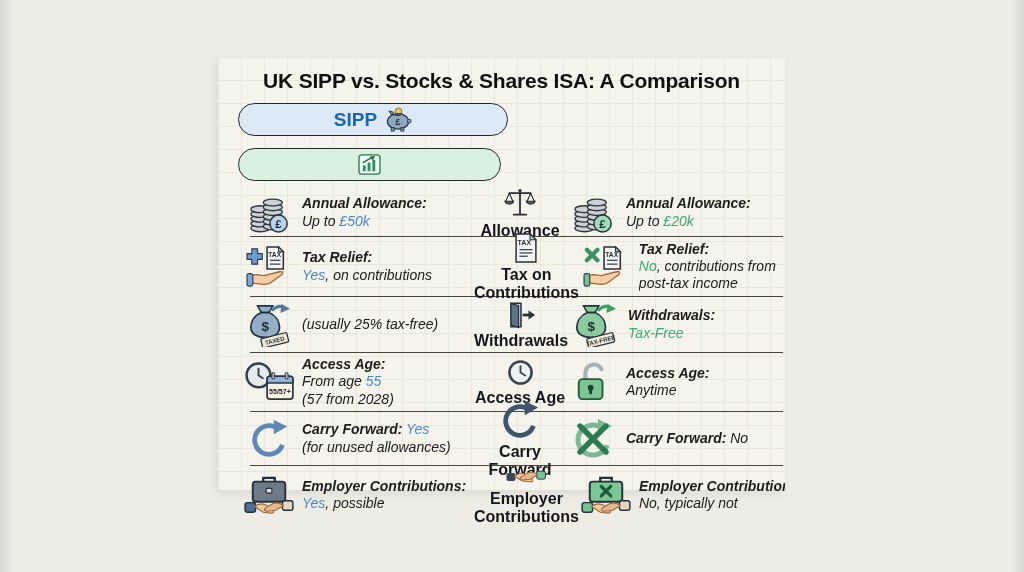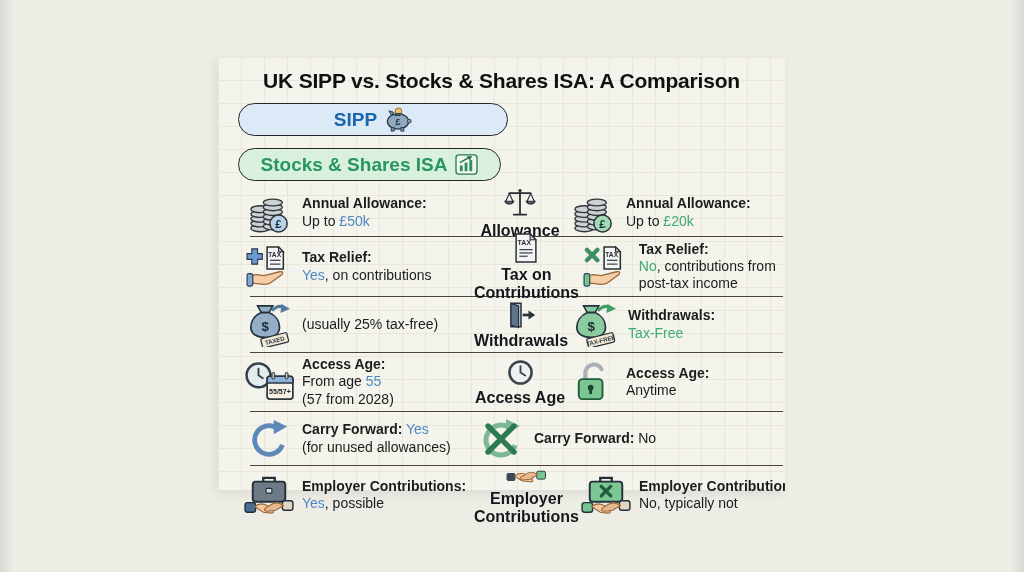--- a/index.html
+++ b/index.html
@@ -40,21 +40,21 @@
   [data-name="comparison-row-allowance"]{height:47px;}
   [data-name="comparison-row-tax-relief"]{height:59px;}
   [data-name="comparison-row-withdrawals"]{height:55px;}
   [data-name="comparison-row-access-age"]{height:58px;}
   [data-name="comparison-row-carry-forward"]{height:53px;}
   [data-name="comparison-row-employer-contributions"]{height:58px;}
   .icon{flex:0 0 54px;display:flex;align-items:center;justify-content:center;}
   .cell{font-size:14px;color:#1c1c1c;line-height:1.22;margin-left:6px;}
   .cell.sipp{flex:0 0 172px;}
   .cell.isa{flex:1 1 auto;overflow:hidden;}
-  .cell .ln{white-space:nowrap;}
+  .cell .ln{white-space:nowrap;font-style:italic;}
   .b{font-weight:bold;}
   .c-sipp{color:var(--sipp-value);}
   .c-isa{color:var(--isa-value);}
   .center{flex:0 0 92px;display:flex;flex-direction:column;align-items:center;justify-content:center;}
   .clabel{font-size:16px;font-weight:bold;color:#14181c;text-align:center;line-height:1.12;margin-top:2px;}
   svg{display:block;}
   svg text{font-family:"Liberation Sans",sans-serif;}
 </style>
 </head>
 <body>
@@ -73,21 +73,20 @@
             <ellipse cx="13.5" cy="15" rx="11" ry="8" fill="#8fa7bf" stroke="#2c3b49" stroke-width="1.4"></ellipse>
             <rect x="23.5" y="13" width="3.5" height="3.5" rx="1" fill="#8fa7bf" stroke="#2c3b49" stroke-width="1"></rect>
             <rect x="6.5" y="21.5" width="3" height="3.5" fill="#7e98b0" stroke="#2c3b49" stroke-width="1"></rect>
             <rect x="16.5" y="21.5" width="3" height="3.5" fill="#7e98b0" stroke="#2c3b49" stroke-width="1"></rect>
             <line x1="10" y1="8.6" x2="16" y2="8.6" stroke="#2c3b49" stroke-width="1.4"></line>
             <text x="13.5" y="18.5" text-anchor="middle" font-size="9" font-weight="bold" fill="#1f2e3b">£</text>
           </svg>
         </span>
       </div>
       <div class="pill isa" data-name="isa-header-pill">
-        <span class="plabel" data-name="isa-header-label">Stocks &amp; Shares ISA</span>
         <span data-name="bar-chart-icon">
           <svg viewBox="0 0 24 22" width="23" height="21">
             <rect x="1" y="1" width="22" height="20" rx="3" fill="#eef7f0" stroke="#2a7a52" stroke-width="1.4"></rect>
             <rect x="5" y="12" width="3" height="6" fill="#2f8f5e"></rect>
             <rect x="10" y="9" width="3" height="9" fill="#2f8f5e"></rect>
             <rect x="15" y="6" width="3" height="12" fill="#2f8f5e"></rect>
             <path d="M5 9 l9 -5" stroke="#256b47" stroke-width="1.4" fill="none"></path>
             <path d="M12 2.6 l6 -0.6 -2.6 4.6z" fill="#256b47"></path>
           </svg>
         </span>
@@ -312,20 +311,29 @@
           <div class="icon" data-name="circular-arrow-blue-icon">
             <svg viewBox="0 0 44 44" width="42" height="42">
 <path d="M31.6 11.5 A15 15 0 1 0 36.1 28.1" fill="none" stroke="#5e88b8" stroke-width="5"></path>
 <path d="M27 2 l14 7 -14 8z" fill="#5e88b8"></path>
 </svg>
           </div>
           <div class="cell sipp" data-name="sipp-carry-forward-text">
             <div class="ln" data-name="text-line"><span class="b">Carry Forward:</span><span class=""> </span><span class=" c-sipp">Yes</span></div>
             <div class="ln" data-name="text-line"><span class="">(for unused allowances)</span></div>
           </div>
+          <div class="center" data-name="category-carry-forward">
+            <div data-name="circular-arrow-icon">
+              <svg viewBox="0 0 44 44" width="42" height="42">
+<path d="M31.6 11.5 A15 15 0 1 0 36.1 28.1" fill="none" stroke="#3d566b" stroke-width="5"></path>
+<path d="M27 2 l14 7 -14 8z" fill="#3d566b"></path>
+</svg>
+            </div>
+            <div class="clabel" data-name="category-label">Carry Forward</div>
+          </div>
           <div class="icon" data-name="circular-arrow-crossed-icon">
             <svg viewBox="0 0 44 44" width="44" height="44">
 <path d="M31.6 11.5 A15 15 0 1 0 36.1 28.1" fill="none" stroke="#7db894" stroke-width="5"></path>
 <path d="M27 2 l14 7 -14 8z" fill="#7db894"></path>
 <g stroke="#2e7a52" stroke-width="5.4" stroke-linecap="round">
                 <line x1="9" y1="9" x2="35" y2="35"></line>
                 <line x1="35" y1="9" x2="9" y2="35"></line>
               </g>
             </svg>
           </div>

